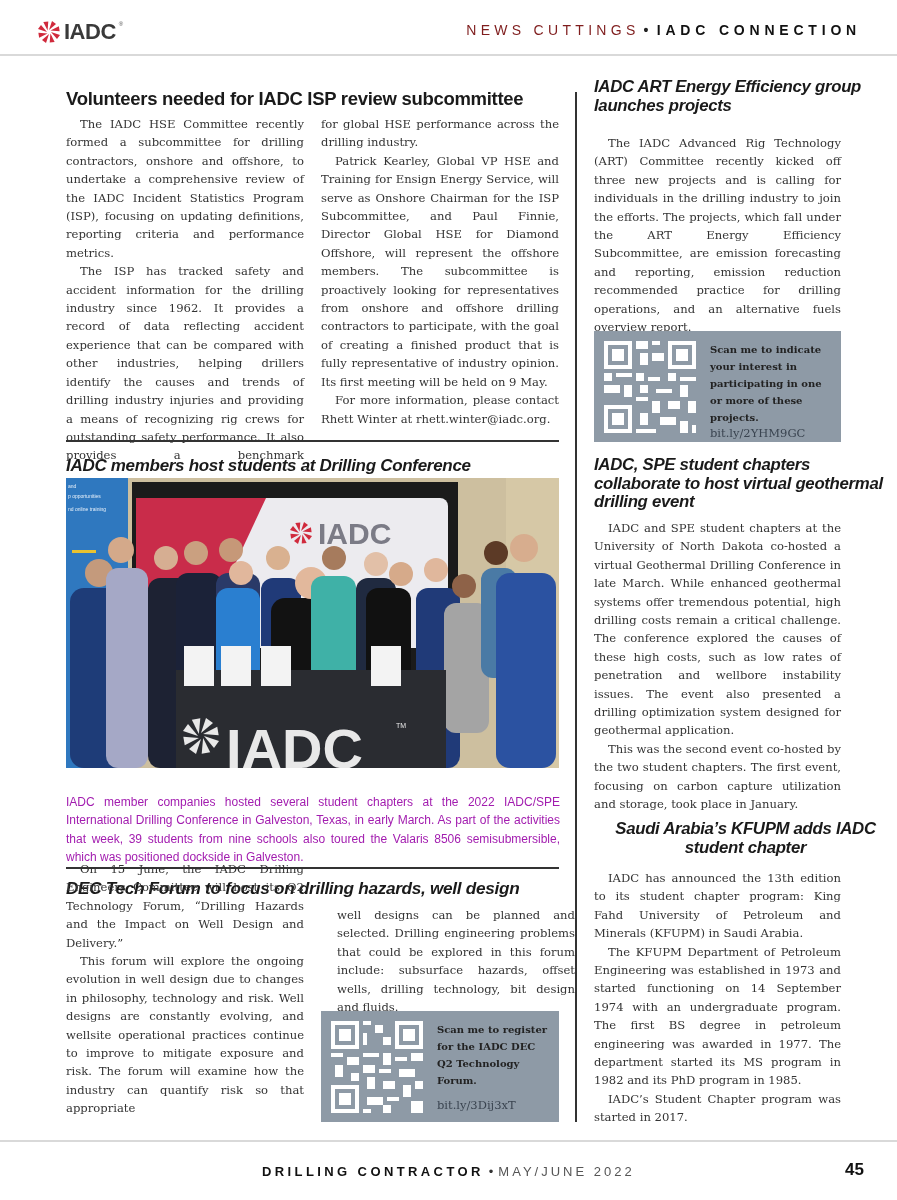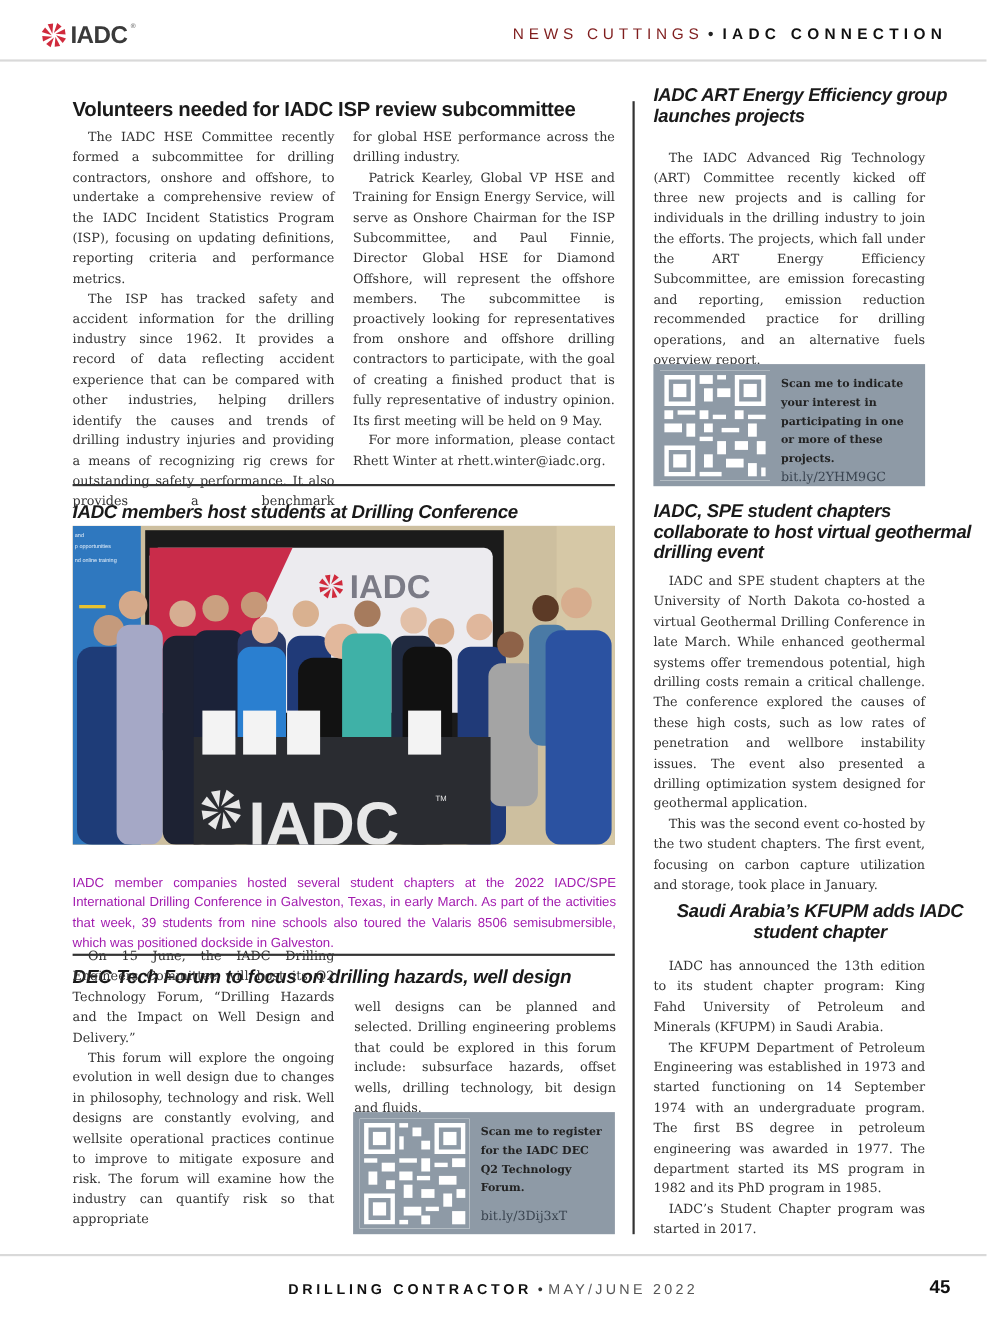--- a/index.html
+++ b/index.html
@@ -30,21 +30,21 @@
   .art1-col2 { position: absolute; left: 321px; top: 115px; width: 238px; }
   .hrule1 { position: absolute; left: 66px; top: 440px; width: 493px; height: 2px; background: #333; }
 
   .art2-title { position: absolute; left: 66px; top: 456px; font-size: 17px; white-space: nowrap; }
   .photo { position: absolute; left: 66px; top: 478px; width: 493px; height: 290px; overflow: hidden; background: #c9bfa9; }
   .caption { position: absolute; left: 66px; top: 777px; width: 494px; font-family: "Liberation Sans", sans-serif; font-size: 12px; line-height: 18.4px; color: #a21caf; text-align: justify; margin-top: 16px; }
   .hrule2 { position: absolute; left: 66px; top: 867px; width: 493px; height: 2px; background: #333; }
 
   .art3-title { position: absolute; left: 66px; top: 878px; font-size: 17.2px; white-space: nowrap; }
   .art3-col1 { position: absolute; left: 66px; top: 860px; width: 238px; }
-  .art3-col2 { position: absolute; left: 322px; top: 906px; width: 238px; }
+  .art3-col2 { position: absolute; left: 337px; top: 906px; width: 238px; }
 
   .qr-box { position: absolute; background: #8e9aa6; display: flex; padding: 6px; }
   .qr { width: 100px; height: 100px; background: #ffffff; flex: none; position: relative; }
   .qr-info { padding-left: 10px; display: flex; flex-direction: column; justify-content: space-between; padding-top: 4px; padding-bottom: 4px; }
   .qr-label { font-family: "DejaVu Serif", serif; font-weight: bold; font-size: 10px; line-height: 17px; color: #222; }
   .qr-link { font-family: "DejaVu Serif", serif; font-size: 11.5px; color: #3a4450; }
   .qr1 { left: 594px; top: 331px; width: 247px; height: 111px; }
   .qr2 { left: 321px; top: 1011px; width: 238px; height: 111px; }
 
   .r-title { position: absolute; left: 594px; font-size: 16.8px; line-height: 18.5px; }

